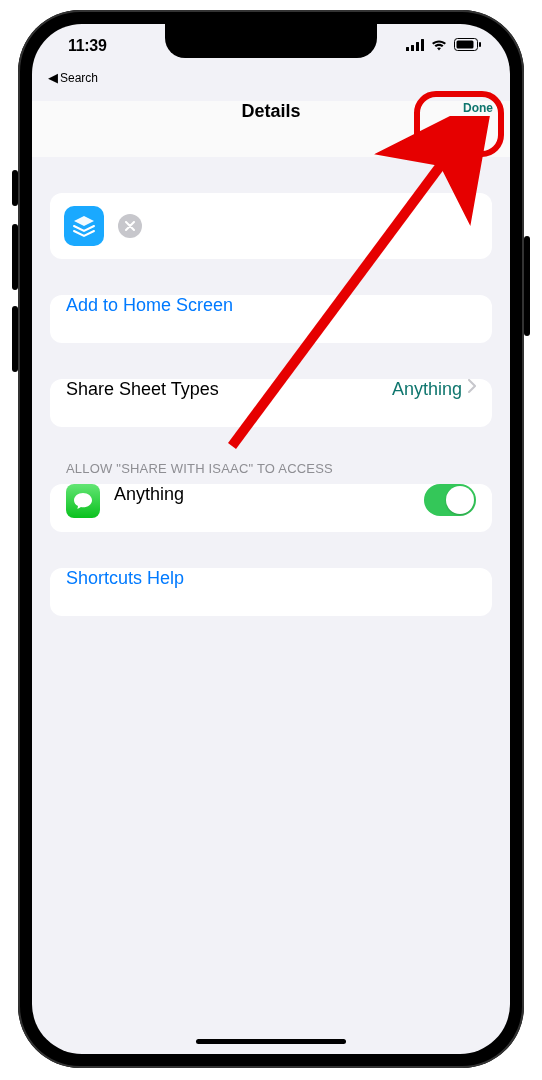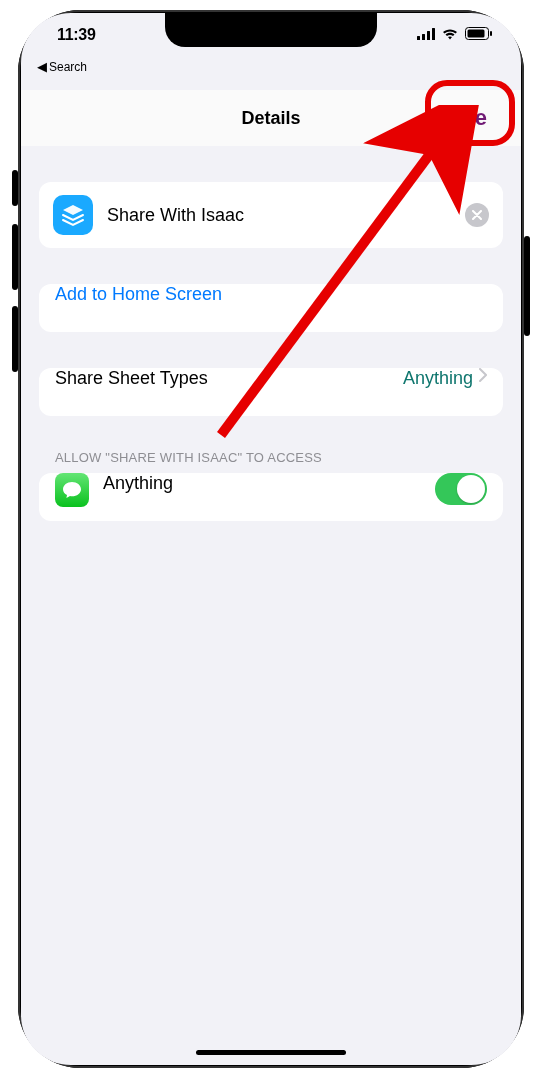--- a/index.html
+++ b/index.html
@@ -11,21 +11,21 @@
       position: relative;
     }
     .phone-frame {
       position: absolute;
       top: 10px;
       left: 18px;
       width: 506px;
       height: 1058px;
       background: #000;
       border-radius: 62px;
-      padding: 3px;
+      padding: 14px;
       box-shadow: inset 0 0 0 2px #333;
     }
     .phone-btn-left-1 { position:absolute; left:12px; top:170px; width:6px; height:36px; background:#000; border-radius:3px; }
     .phone-btn-left-2 { position:absolute; left:12px; top:224px; width:6px; height:66px; background:#000; border-radius:3px; }
     .phone-btn-left-3 { position:absolute; left:12px; top:306px; width:6px; height:66px; background:#000; border-radius:3px; }
     .phone-btn-right  { position:absolute; right:12px; top:236px; width:6px; height:100px; background:#000; border-radius:3px; }
     .screen {
       width: 100%;
       height: 100%;
       background: #f2f2f7;
@@ -64,31 +64,30 @@
       align-items: center;
       gap: 2px;
       color: #000;
     }
     .back-arrow { font-size: 13px; }
     .nav-bar {
       height: 56px;
       background: #fafafa;
       border-bottom: 0;
       display: flex;
-      align-items: center;
       justify-content: center;
       position: relative;
       margin-top: 8px;
     }
     .nav-title { font-size: 18px; font-weight: 600; }
     .nav-done {
       position: absolute;
-      right: 34px;
-      color: #701a75;
-      font-size: 22px;
+      right: 17px;
+      color: #0f766e;
+      font-size: 12px;
       font-weight: 600;
     }
     .annotation-ring {
       position: absolute;
       right: 6px;
       top: -10px;
       width: 90px;
       height: 66px;
       border: 6px solid #e60000;
       border-radius: 22px;
@@ -269,21 +268,20 @@
 
       <div class="group first">
         <div class="row row-title">
           <div class="shortcut-icon">
             <svg width="24" height="24" viewBox="0 0 24 24" fill="none">
               <path d="M12 2 L22 7 L12 12 L2 7 Z" fill="#fff" fill-opacity="0.95"></path>
               <path d="M2 12 L12 17 L22 12" stroke="#fff" stroke-width="2" fill="none" stroke-linecap="round"></path>
               <path d="M2 17 L12 22 L22 17" stroke="#fff" stroke-width="2" fill="none" stroke-linecap="round"></path>
             </svg>
           </div>
-          <span class="row-label">Share With Isaac</span>
           <div class="clear-btn">
             <svg width="10" height="10" viewBox="0 0 10 10">
                 <path d="M1 1 L9 9 M9 1 L1 9" stroke="#fff" stroke-width="2" stroke-linecap="round"></path>
               </svg>
           </div>
         </div>
       </div>
 
       <div class="group">
         <div class="row">
@@ -312,18 +310,23 @@
                 <path d="M11 3 C6 3 2 6.2 2 10.2 C2 12.7 3.6 14.9 6 16.1 L5.4 19 L9 17.1 C9.6 17.2 10.3 17.3 11 17.3 C16 17.3 20 14.1 20 10.2 C20 6.2 16 3 11 3 Z" fill="#fff"></path>
               </svg>
           </div>
           <span class="row-label">Anything</span>
           <div class="toggle">
               <div class="knob"></div>
             </div>
         </div>
       </div>
 
+      <div class="group">
+        <div class="row">
+          <span class="row-label link">Shortcuts Help</span>
+        </div>
+      </div>
 
     </div>
 
     <div class="home-indicator"></div>
   </div>
 </div>
 
 </body></html>

